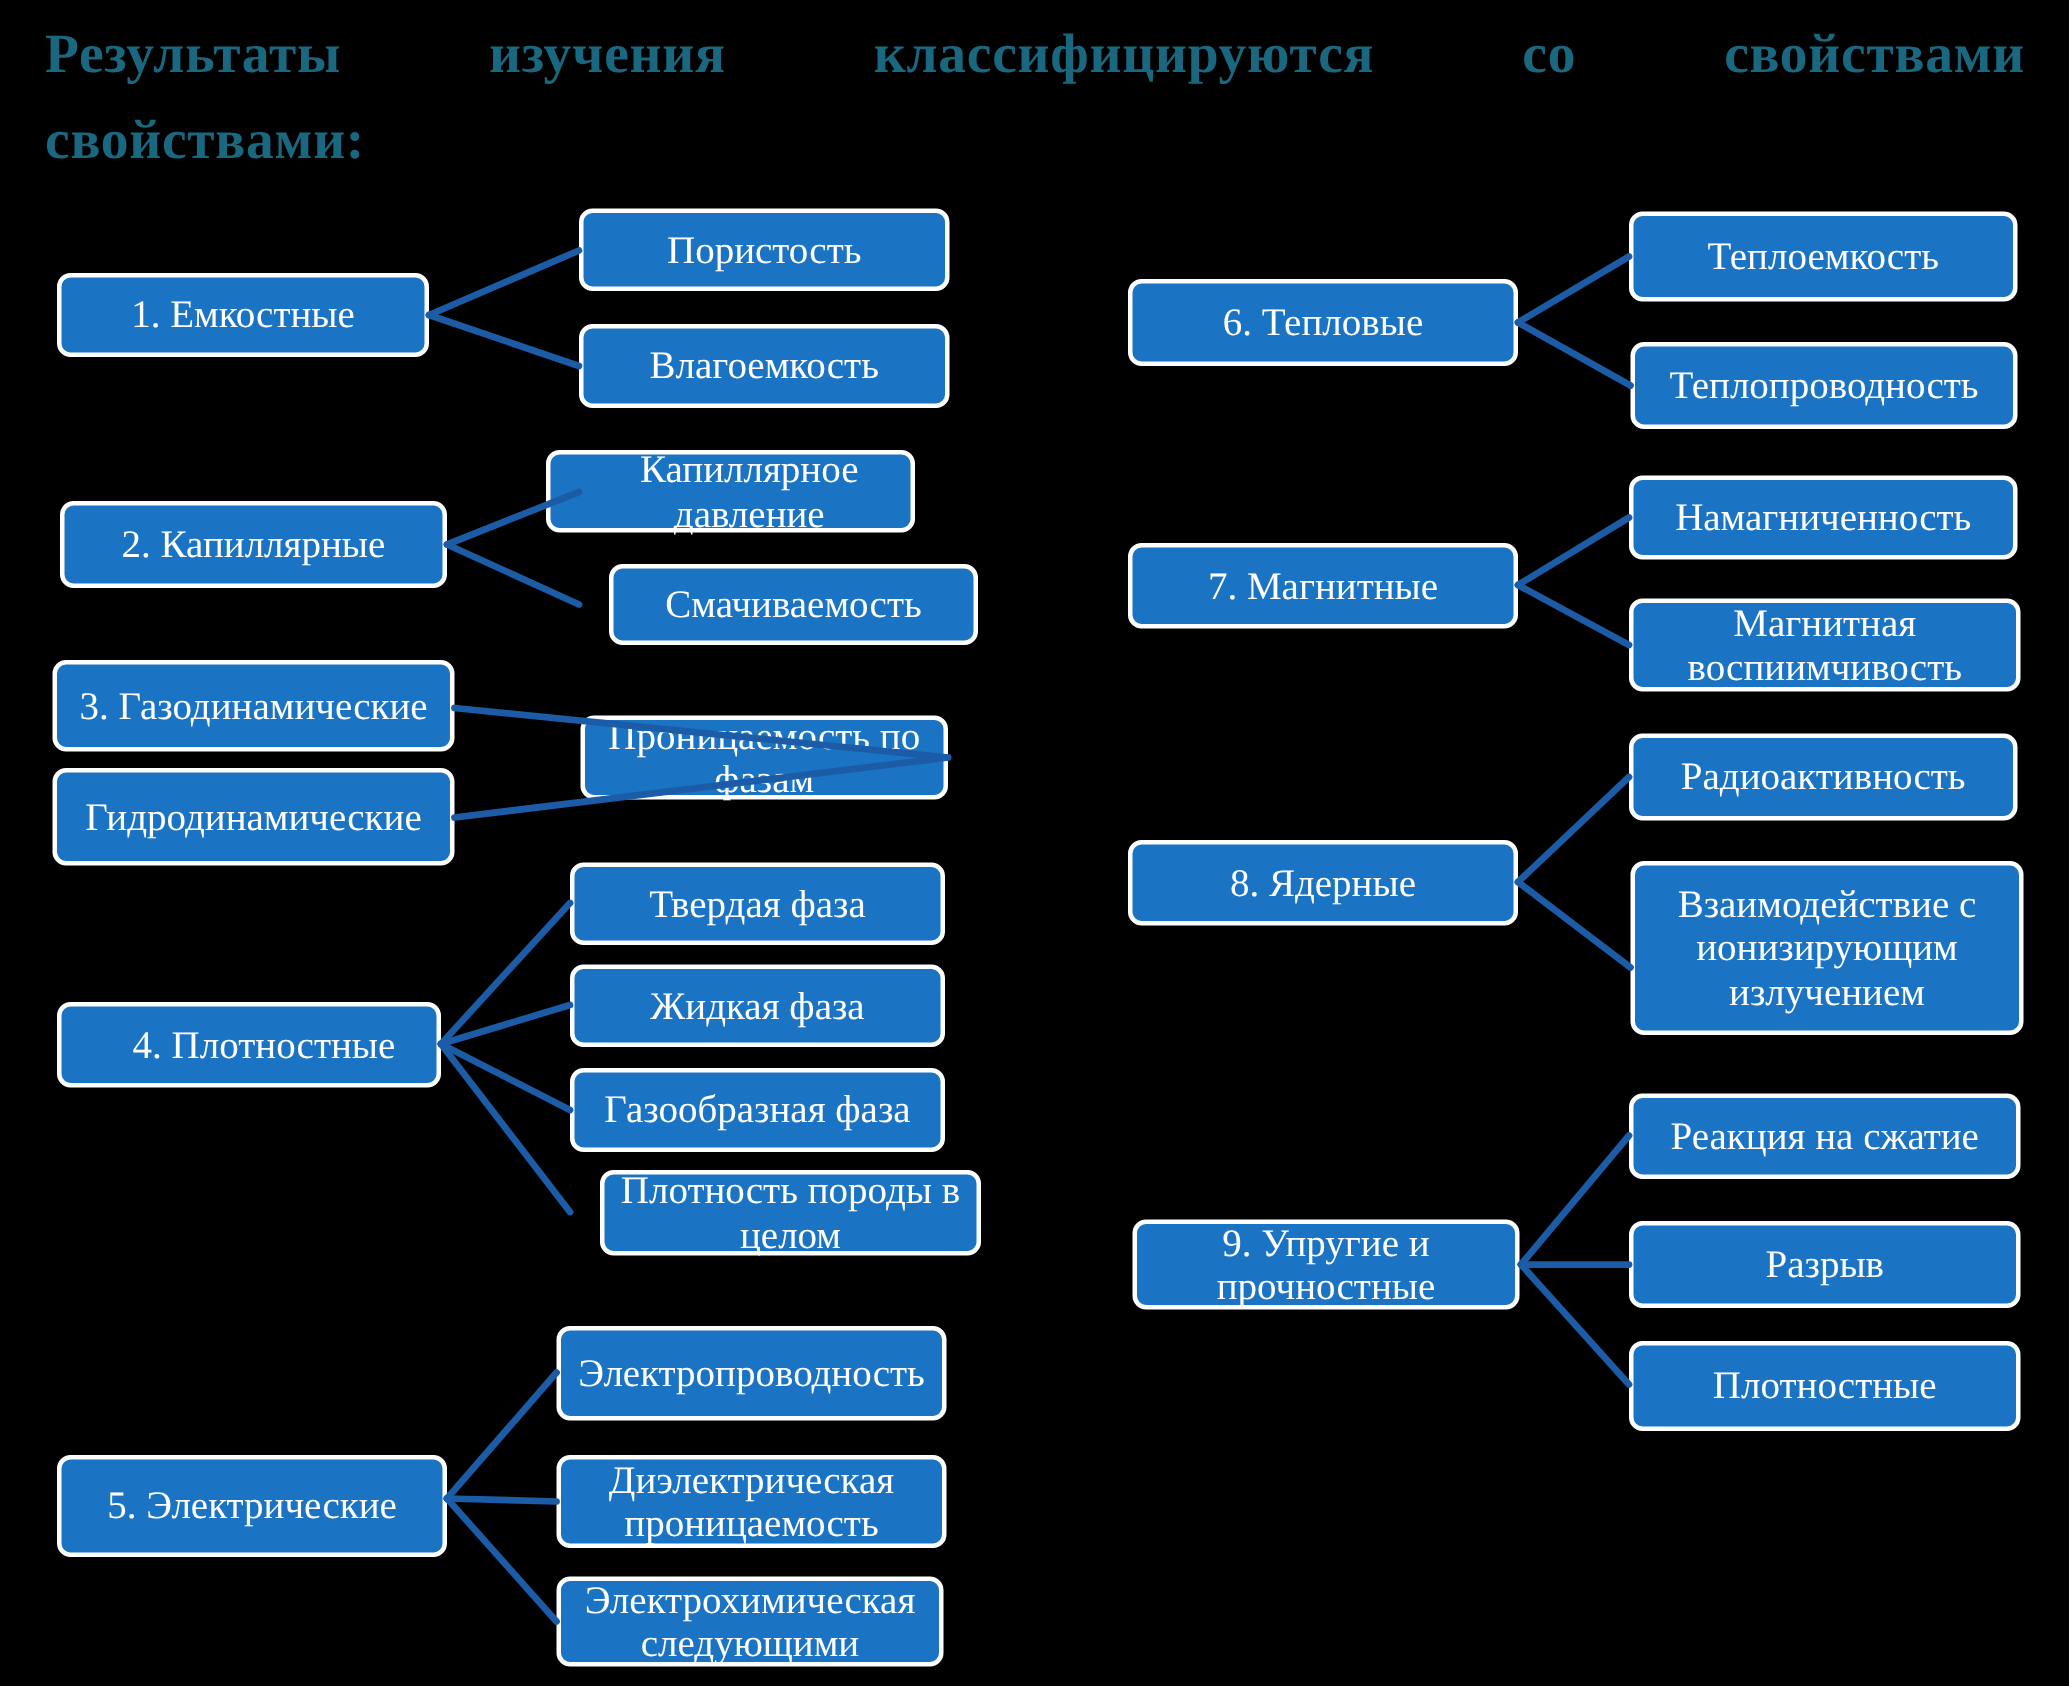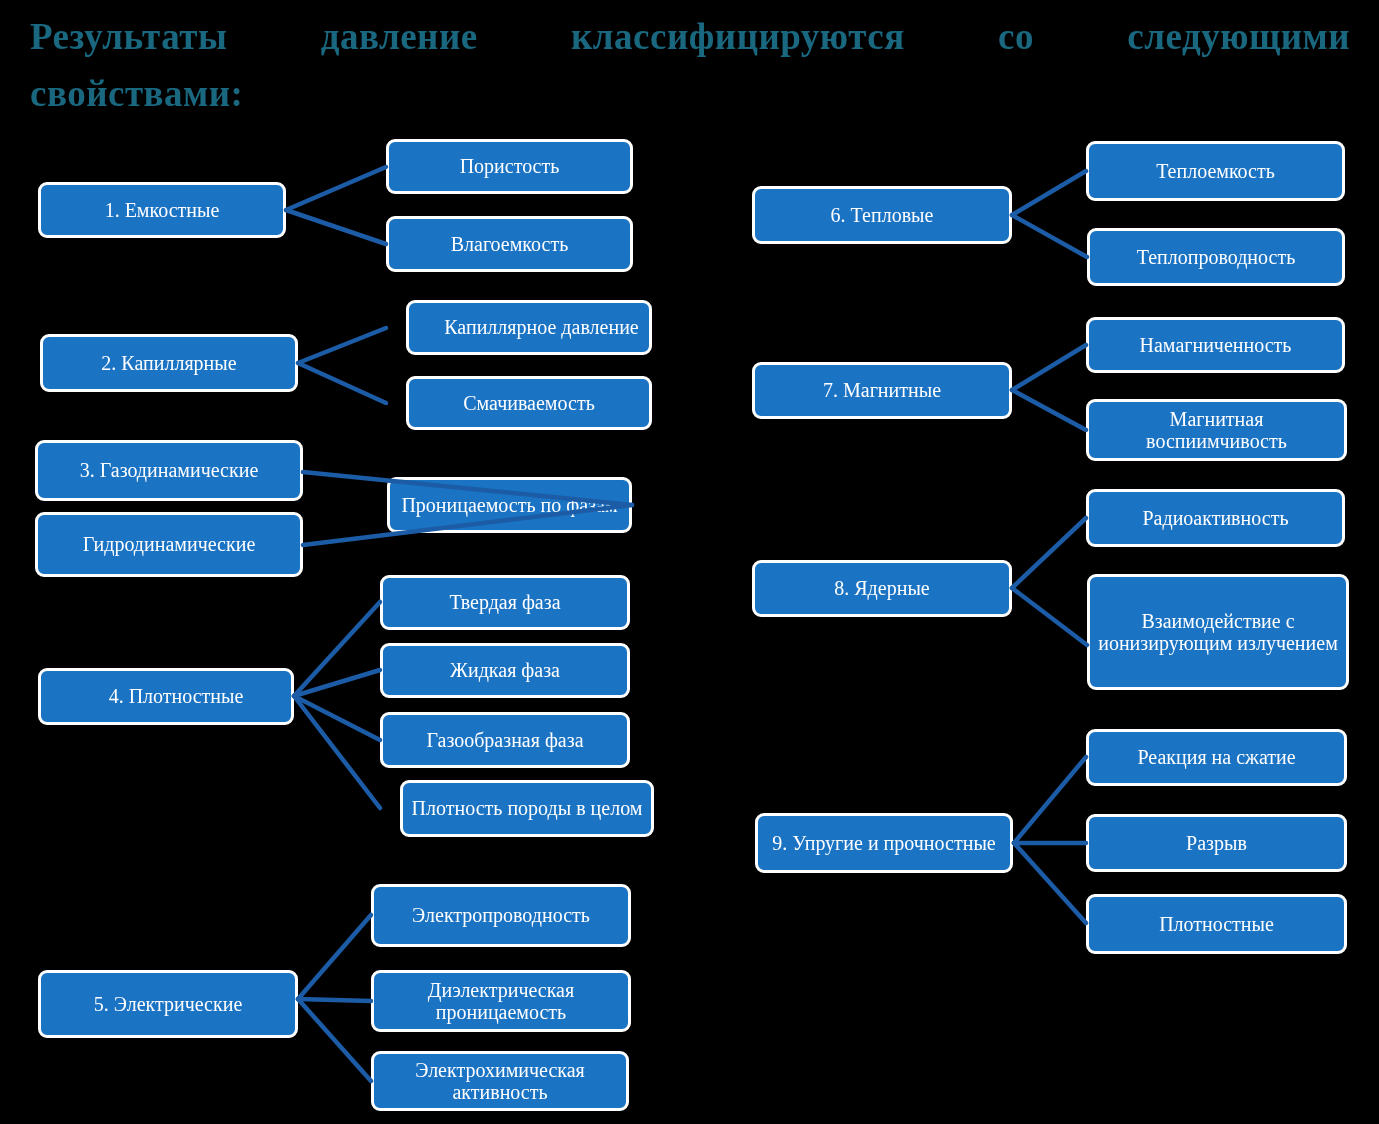--- a/index.html
+++ b/index.html
@@ -29,63 +29,63 @@
   .title .l2{text-align:left;}
   .box{
     position:absolute;
     box-sizing:border-box;
     background:var(--box-fill);
     border:3px solid var(--box-border);
     border-radius:9px;
     color:var(--box-text);
     display:flex;align-items:center;justify-content:center;
     text-align:center;
-    font-size:20px;line-height:1.12;
+    font-size:26px;line-height:1.12;
     padding:2px 8px;
     z-index:2;
   }
   svg.connectors{
     position:absolute;left:0;top:0;width:1379px;height:1124px;
     z-index:3;pointer-events:none;
   }
   svg.connectors line{
     stroke:var(--connector);
     stroke-width:4.5;
     stroke-linecap:round;
   }
 </style>
 </head>
 <body>
 
 <div id="canvas">
 
   <div class="title">
-    <div class="l1">Результаты давление классифицируются со следующими</div>
+    <div class="l1">Результаты изучения классифицируются со свойствами</div>
     <div class="l2">свойствами:</div>
   </div>
 
   <div class="box" style="left:38px;top:182px;width:248px;height:56px;">1. Емкостные</div>
   <div class="box" style="left:40px;top:334px;width:258px;height:58px;">2. Капиллярные</div>
   <div class="box" style="left:35px;top:440px;width:268px;height:61px;">3. Газодинамические</div>
   <div class="box" style="left:35px;top:512px;width:268px;height:65px;">Гидродинамические</div>
   <div class="box" style="left:38px;top:668px;width:256px;height:57px;padding-left:28px;">4. Плотностные</div>
   <div class="box" style="left:38px;top:970px;width:260px;height:68px;">5. Электрические</div>
 
   <div class="box" style="left:386px;top:139px;width:247px;height:55px;">Пористость</div>
   <div class="box" style="left:386px;top:216px;width:247px;height:56px;">Влагоемкость</div>
-  <div class="box" style="left:406px;top:300px;width:246px;height:55px;padding-left:33px;">Капиллярное давление</div>
+  <div class="box" style="left:364px;top:300px;width:246px;height:55px;padding-left:33px;">Капиллярное давление</div>
   <div class="box" style="left:386px;top:376px;width:246px;height:54px;margin-left:20px;">Смачиваемость</div>
   <div class="box" style="left:387px;top:477px;width:245px;height:56px;">Проницаемость по фазам</div>
   <div class="box" style="left:380px;top:575px;width:250px;height:55px;">Твердая фаза</div>
   <div class="box" style="left:380px;top:643px;width:250px;height:55px;">Жидкая фаза</div>
   <div class="box" style="left:380px;top:712px;width:250px;height:56px;">Газообразная фаза</div>
   <div class="box" style="left:380px;top:780px;width:254px;height:57px;margin-left:20px;">Плотность породы в целом</div>
   <div class="box" style="left:371px;top:884px;width:260px;height:63px;">Электропроводность</div>
   <div class="box" style="left:371px;top:970px;width:260px;height:62px;">Диэлектрическая проницаемость</div>
-  <div class="box" style="left:371px;top:1051px;width:258px;height:60px;">Электрохимическая активность</div>
+  <div class="box" style="left:371px;top:1051px;width:258px;height:60px;">Электрохимическая следующими</div>
 
   <div class="box" style="left:752px;top:186px;width:260px;height:58px;">6. Тепловые</div>
   <div class="box" style="left:752px;top:362px;width:260px;height:57px;">7. Магнитные</div>
   <div class="box" style="left:752px;top:560px;width:260px;height:57px;">8. Ядерные</div>
   <div class="box" style="left:755px;top:813px;width:258px;height:60px;">9. Упругие и прочностные</div>
 
   <div class="box" style="left:1086px;top:141px;width:259px;height:60px;">Теплоемкость</div>
   <div class="box" style="left:1087px;top:228px;width:258px;height:58px;">Теплопроводность</div>
   <div class="box" style="left:1086px;top:317px;width:259px;height:56px;">Намагниченность</div>
   <div class="box" style="left:1086px;top:399px;width:261px;height:62px;">Магнитная воспиимчивость</div>

